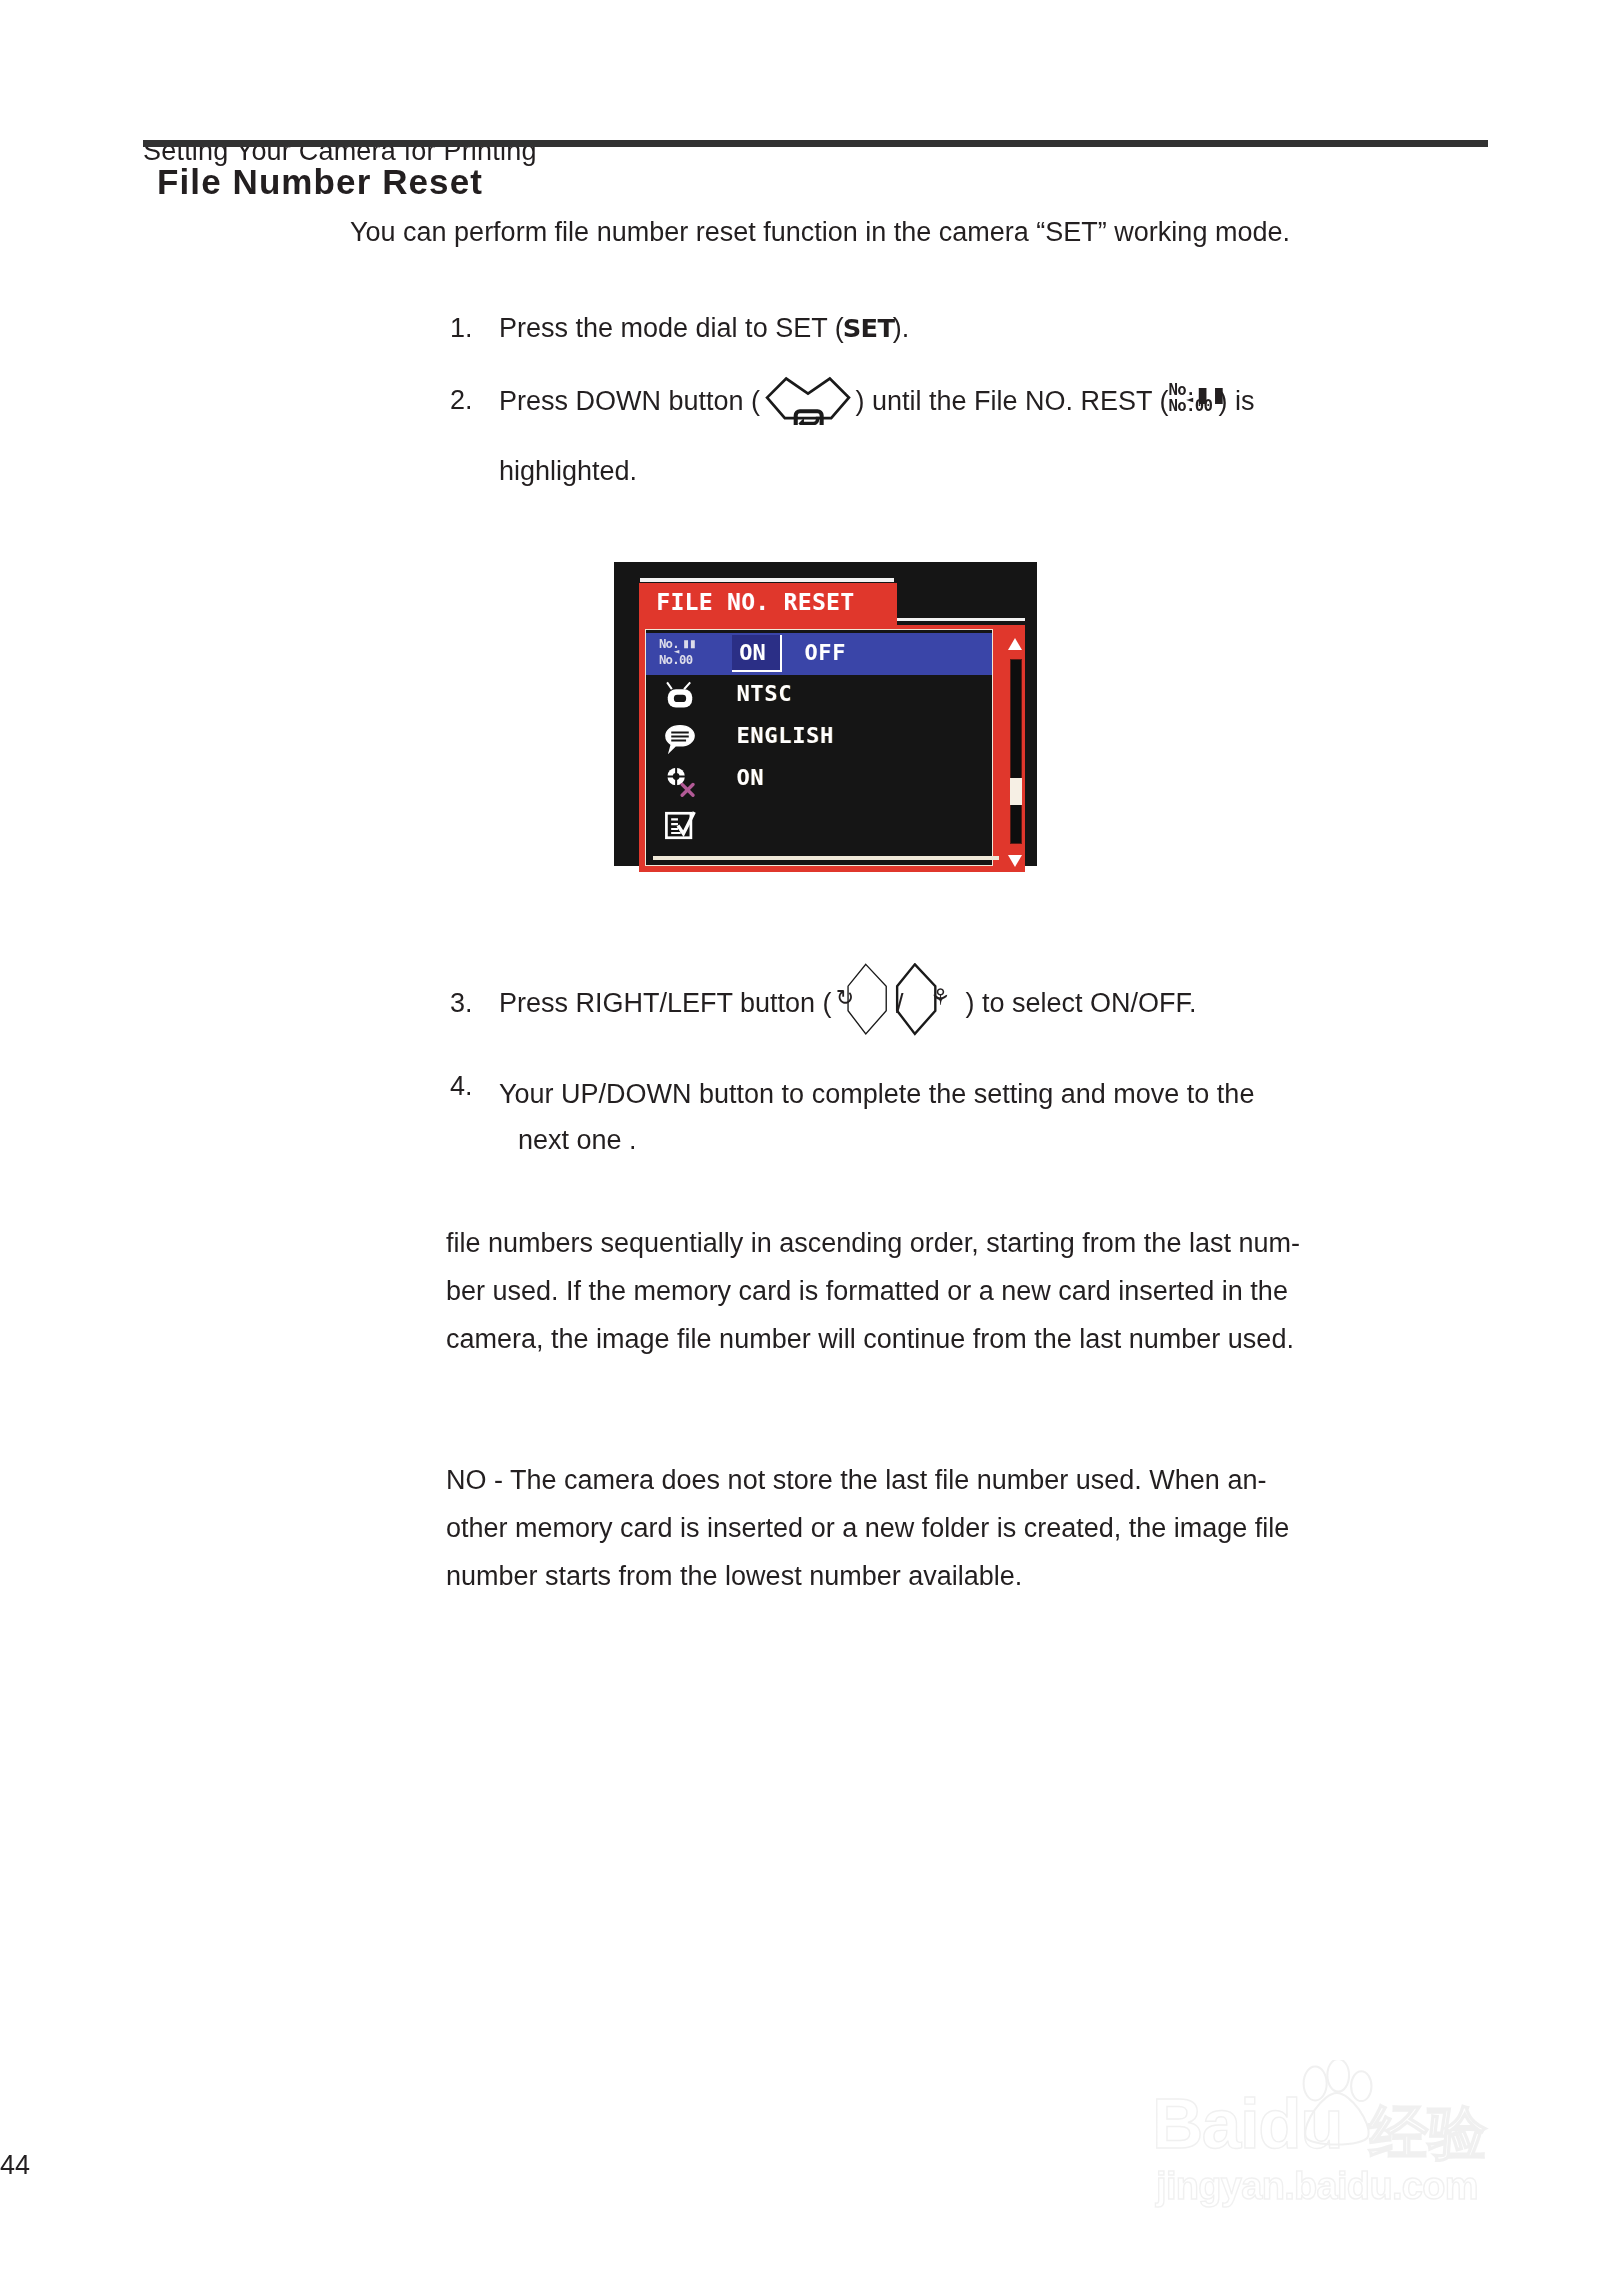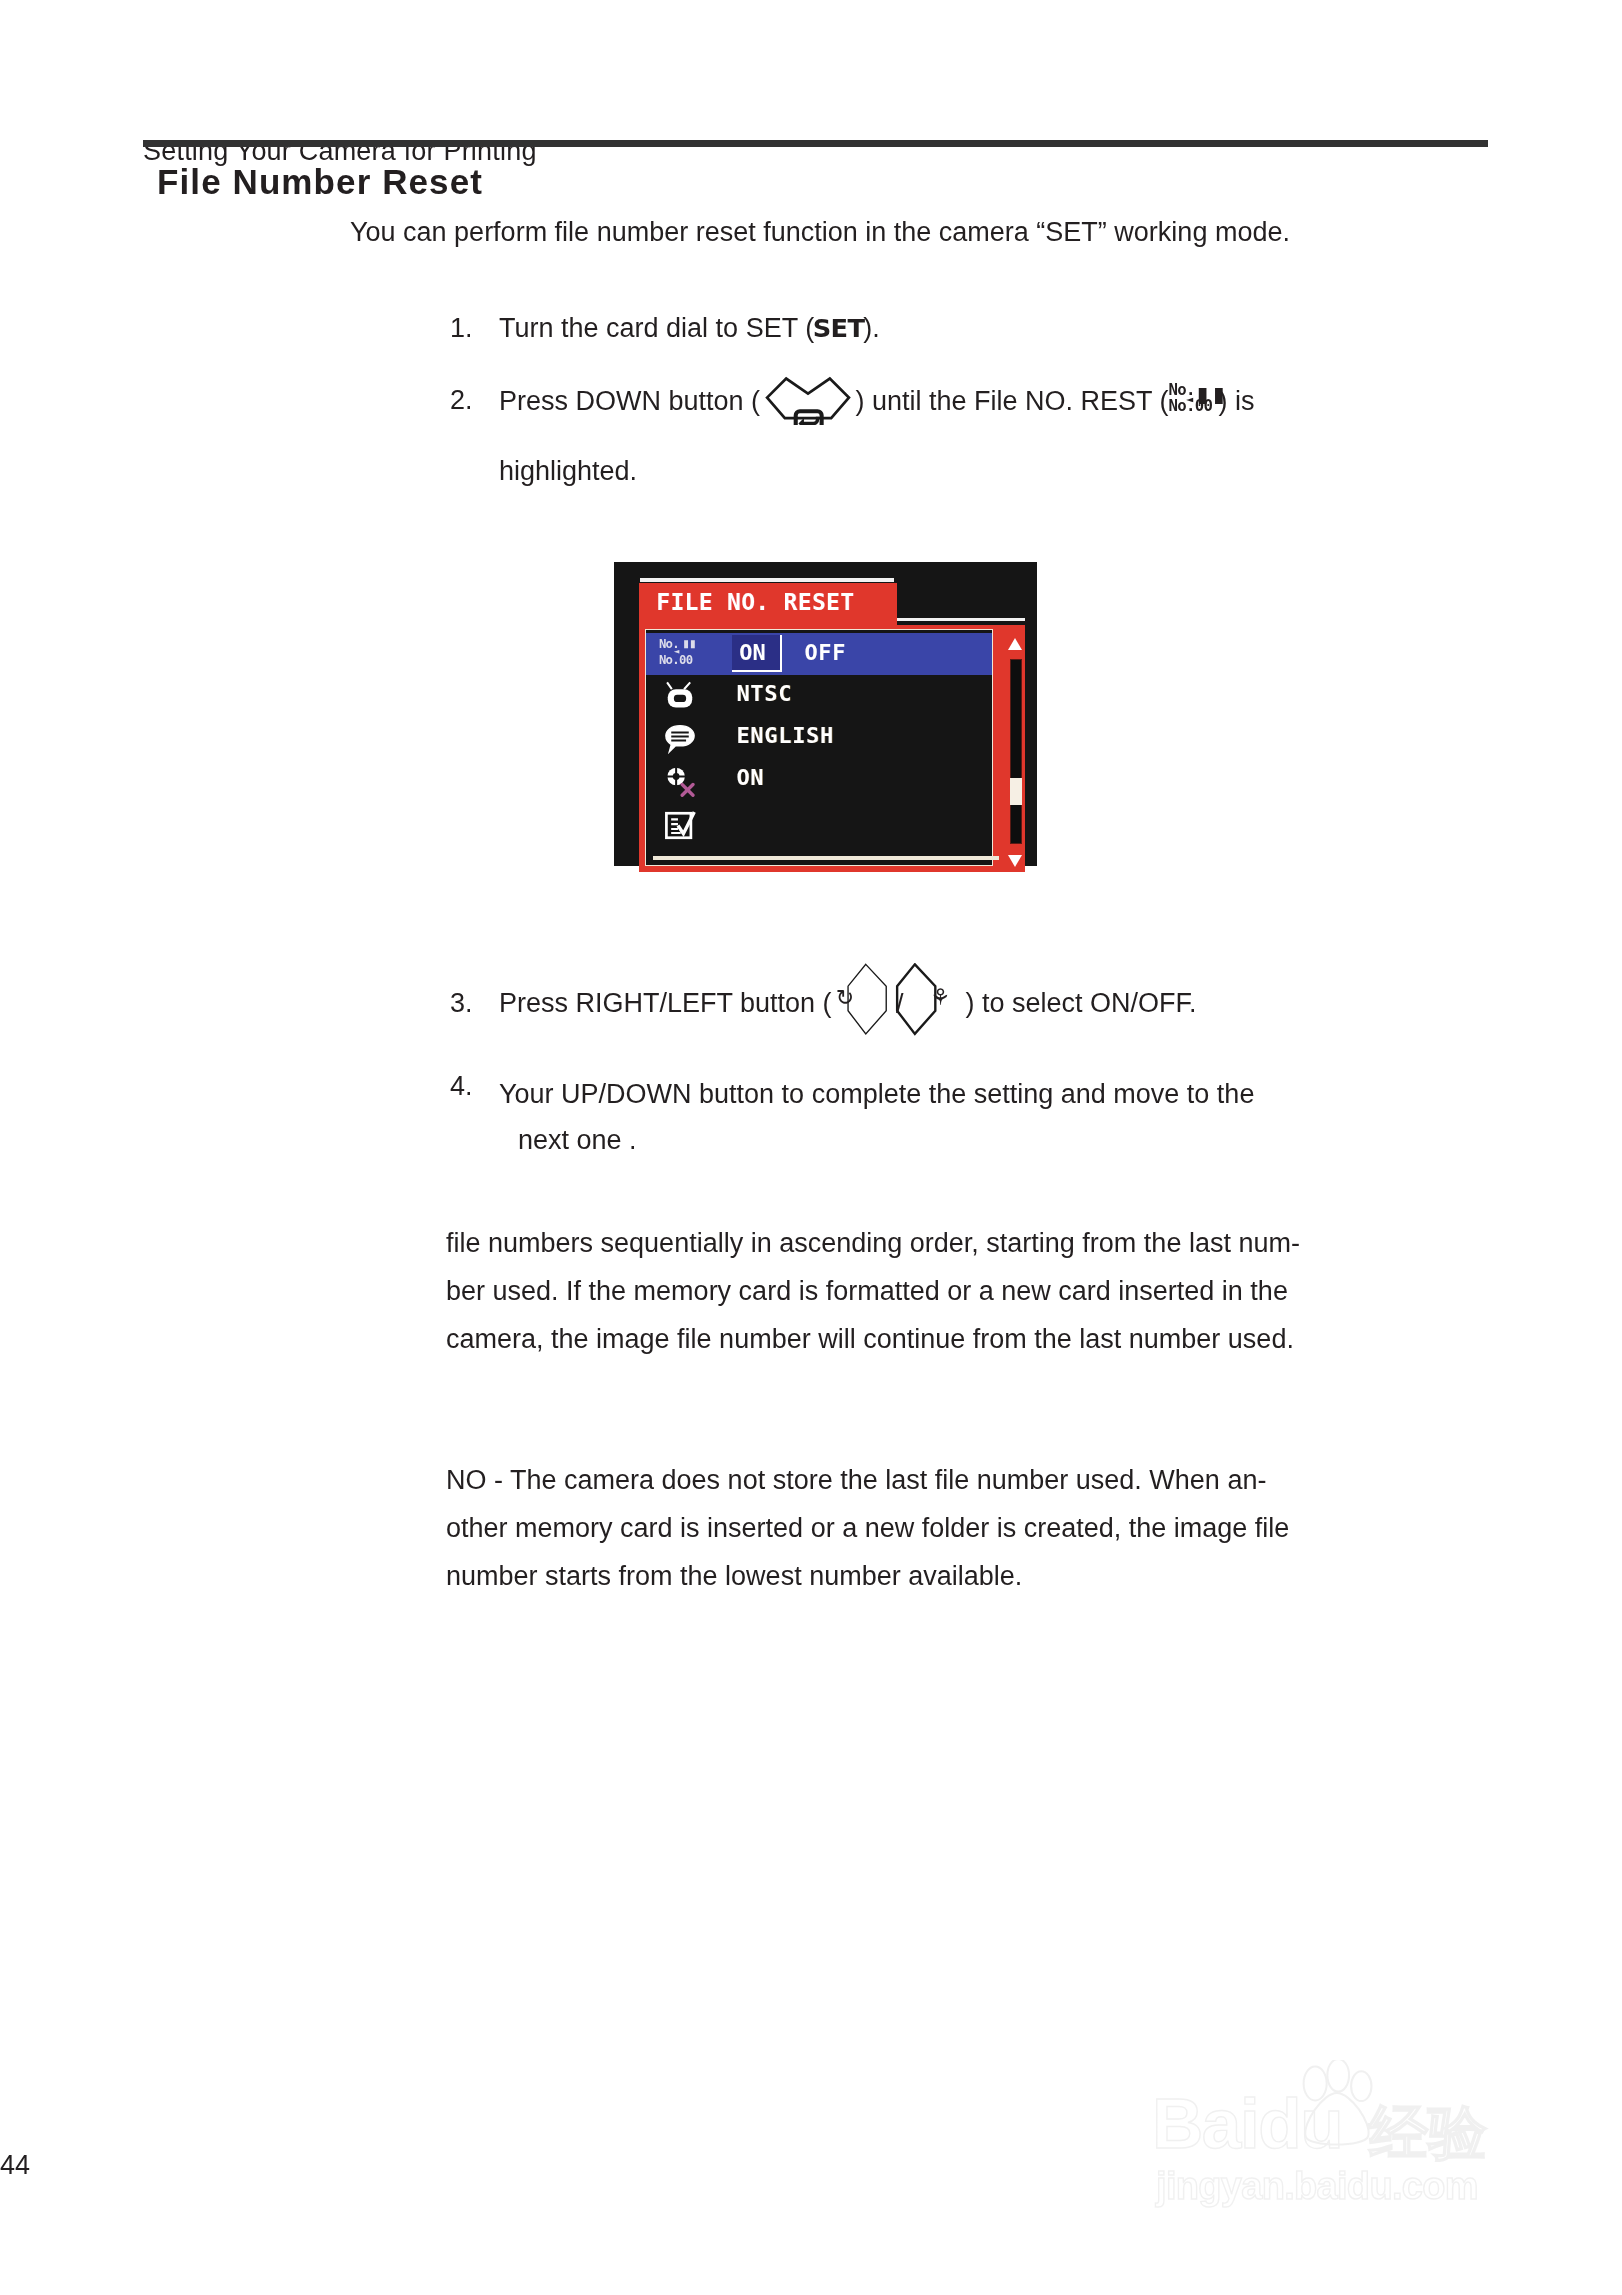--- a/index.html
+++ b/index.html
@@ -229,21 +229,21 @@
   <div class="running-header">Setting Your Camera for Printing</div>
   <div class="header-rule"></div>
 
   <div class="section-title">File Number Reset</div>
 
   <div class="intro">You can perform file number reset function in the camera “SET” working mode.</div>
 
   <div class="step" id="step1">
     <span class="num">1.</span>
     <span class="body">
-      <span>Turn the card dial to SET (</span><span class="set-glyph">SET</span><span>).</span>
+      <span>Press the mode dial to SET (</span><span class="set-glyph">SET</span><span>).</span>
     </span>
   </div>
 
   <div class="step" id="step2">
     <span class="num">2.</span>
     <span class="body">
       <span>Press DOWN button (</span><span class="down-btn">
         <svg width="90" height="52" viewBox="0 0 132 76">
           <path d="M6 36 L34 8 L66 30 L98 8 L126 36 L100 66 L32 66 Z" fill="none" stroke="#1a1a1a" stroke-width="4"></path>
           <rect x="48" y="56" width="38" height="26" rx="6" fill="none" stroke="#1a1a1a" stroke-width="6"></rect>

